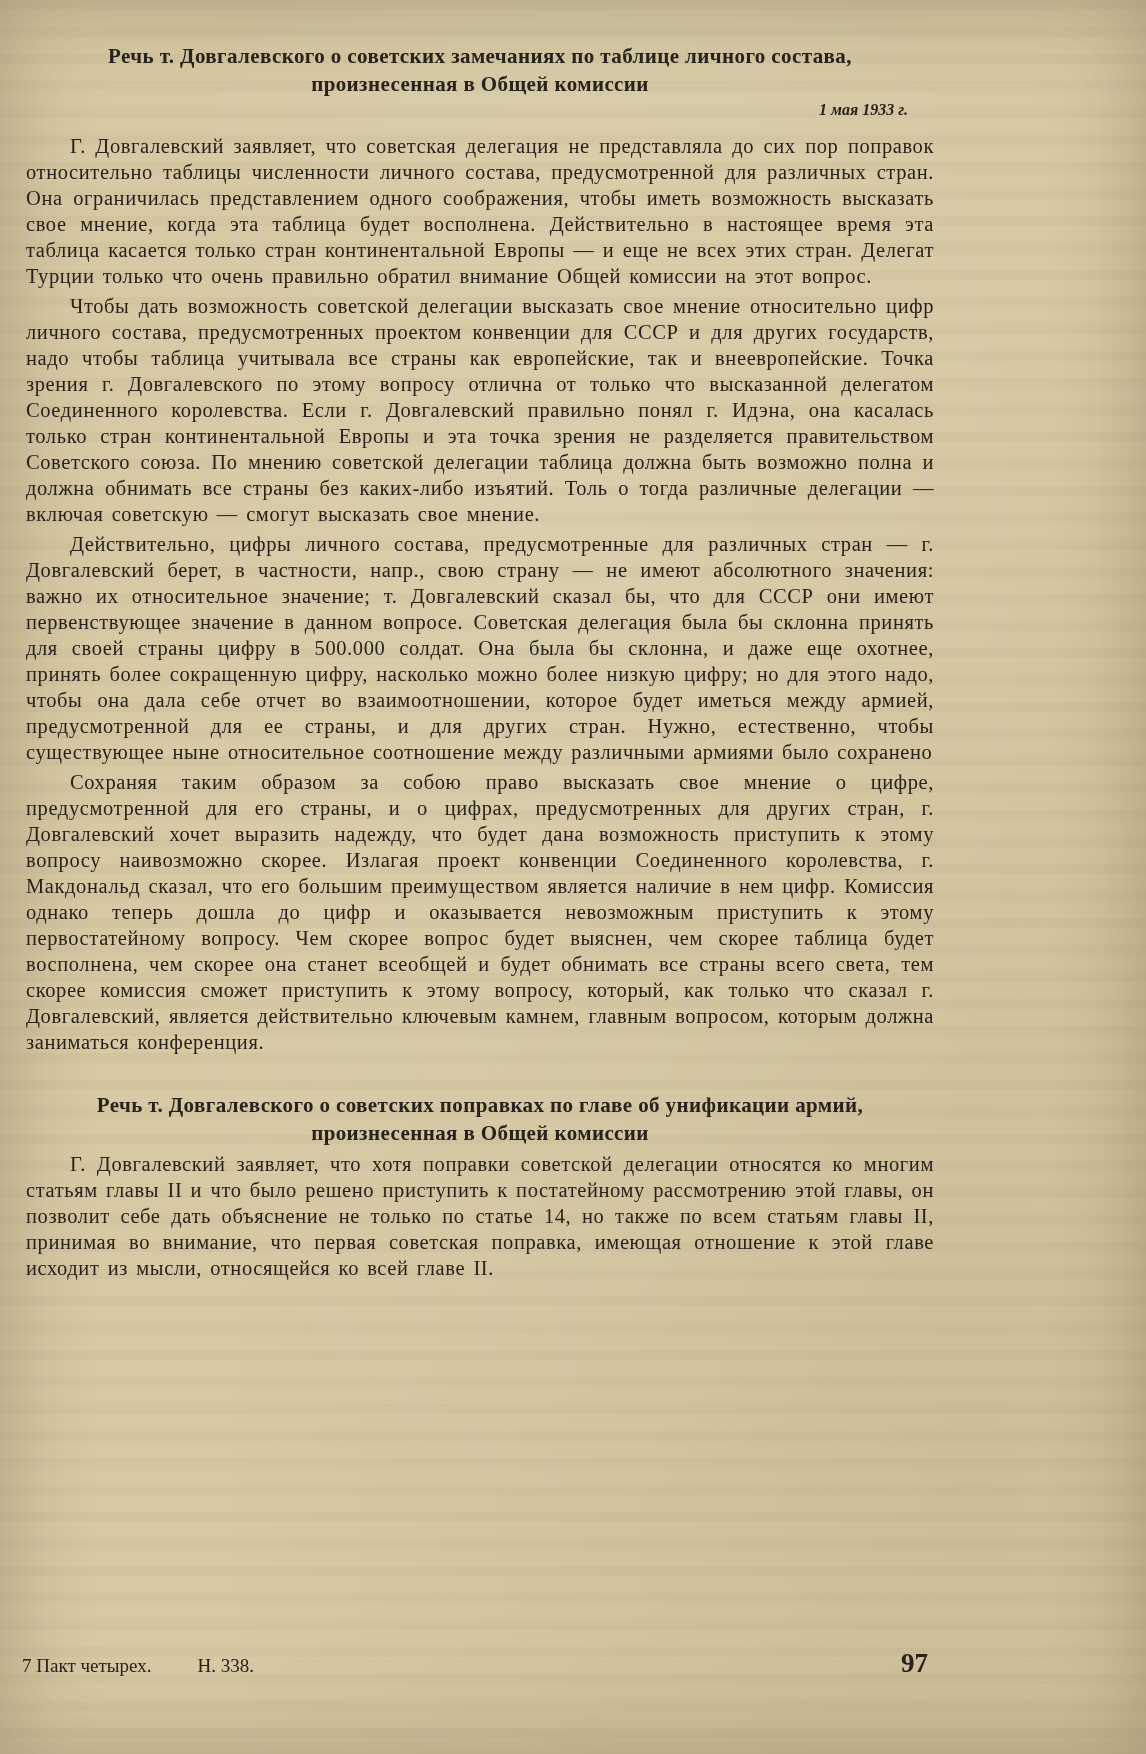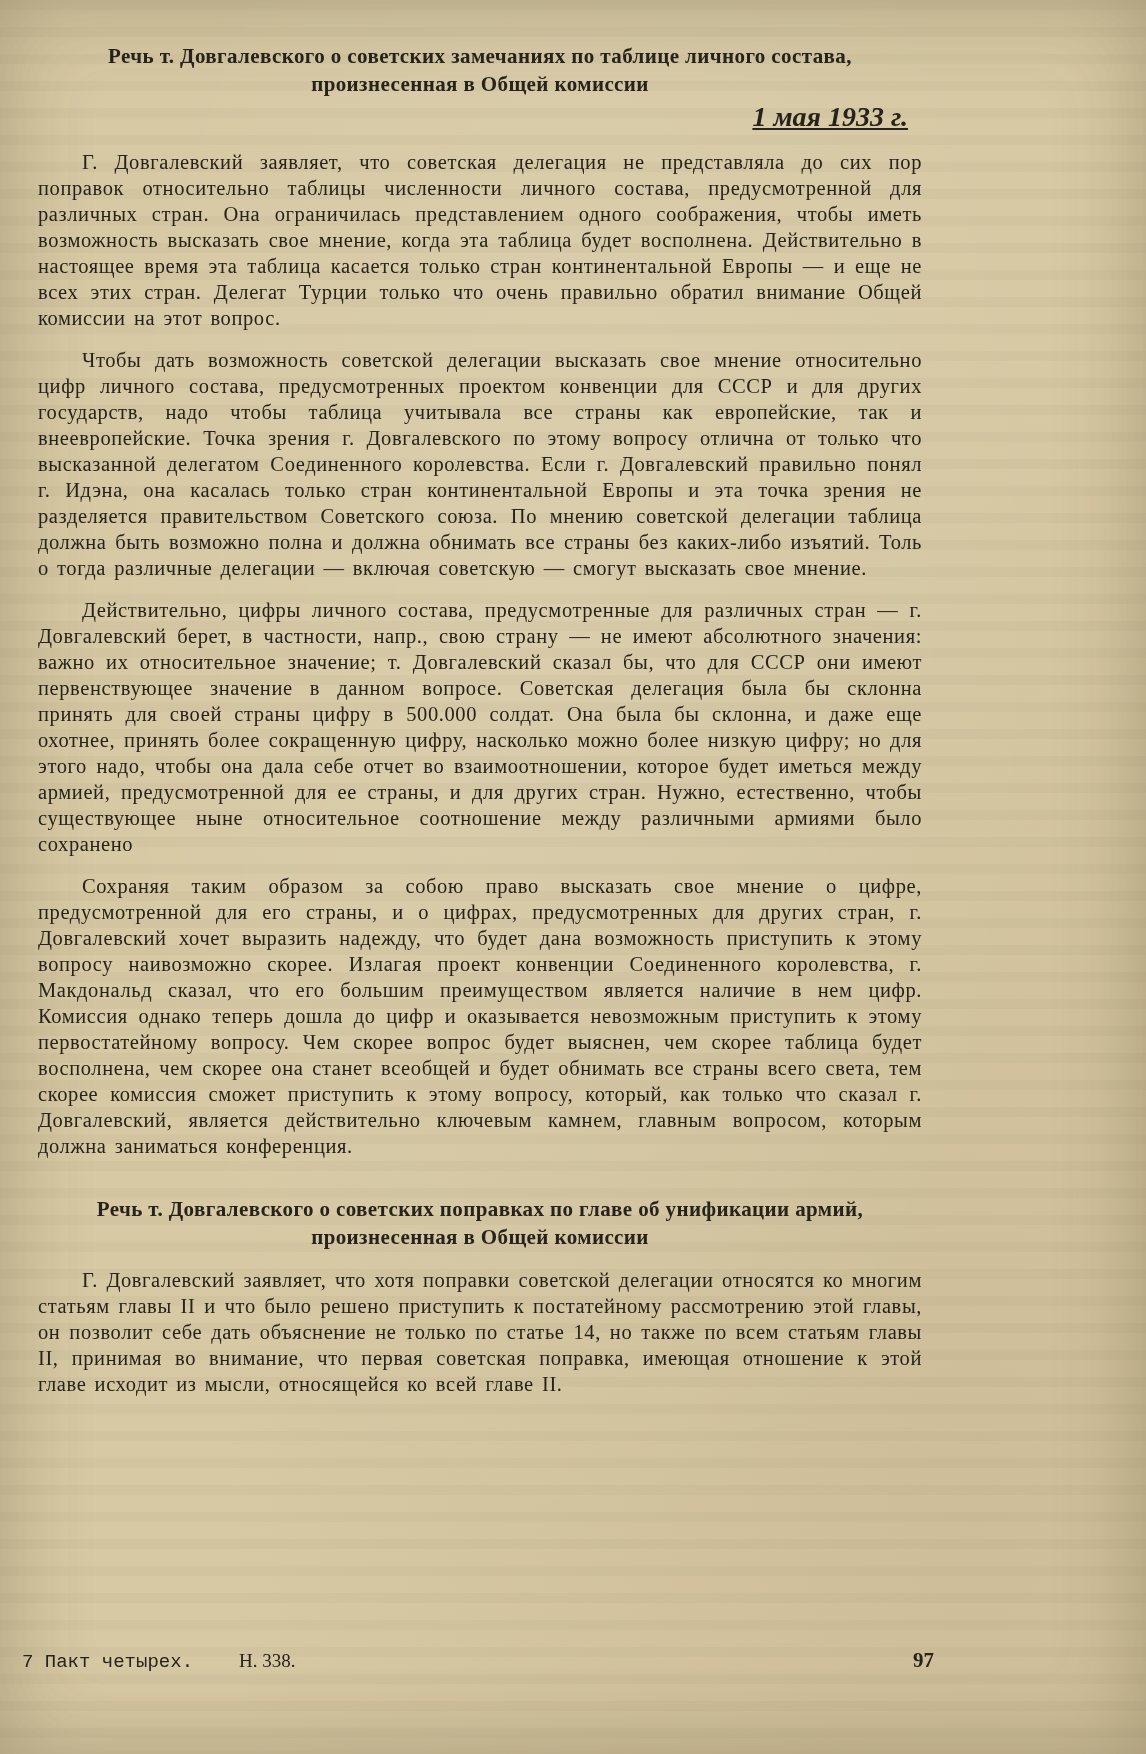--- a/index.html
+++ b/index.html
@@ -55,53 +55,52 @@
     font-weight: bold;
     font-size: 21px;
     line-height: 1.35;
     margin: 0;
     letter-spacing: 0.4px;
   }
   .speech-date {
     text-align: right;
     font-style: italic;
     font-weight: bold;
-    font-size: 28px;
+    font-size: 16px;
     padding-right: 30px;
     margin: 2px 0 14px 0;
-    text-decoration: underline;
   }
   p.body-par {
     font-size: 20.5px;
     line-height: 26px;
     text-align: justify;
     text-indent: 44px;
-    margin: 16px;
+    margin: 4px;
     letter-spacing: 0.6px;
     word-spacing: 2.5px;
   }
   .section-25 {
     margin-top: 36px;
   }
   .footer {
     position: absolute;
     left: 22px;
     top: 1648px;
     width: 916px;
     display: flex;
     align-items: baseline;
     font-size: 19px;
   }
-  .footer .imprint { margin-right: 46px; font-family: Liberation Mono, monospace; }
+  .footer .imprint { margin-right: 46px; }
   .footer .catalog { }
   .footer .pagenum {
     margin-left: auto;
-    margin-right: 4px;
+    margin-right: 10px;
     font-weight: bold;
-    font-size: 21px;
+    font-size: 27px;
   }
 </style>
 </head>
 <body>
 
 <div class="paper">
   <div class="content">
 
     <section>
       <h2 class="speech-title">

